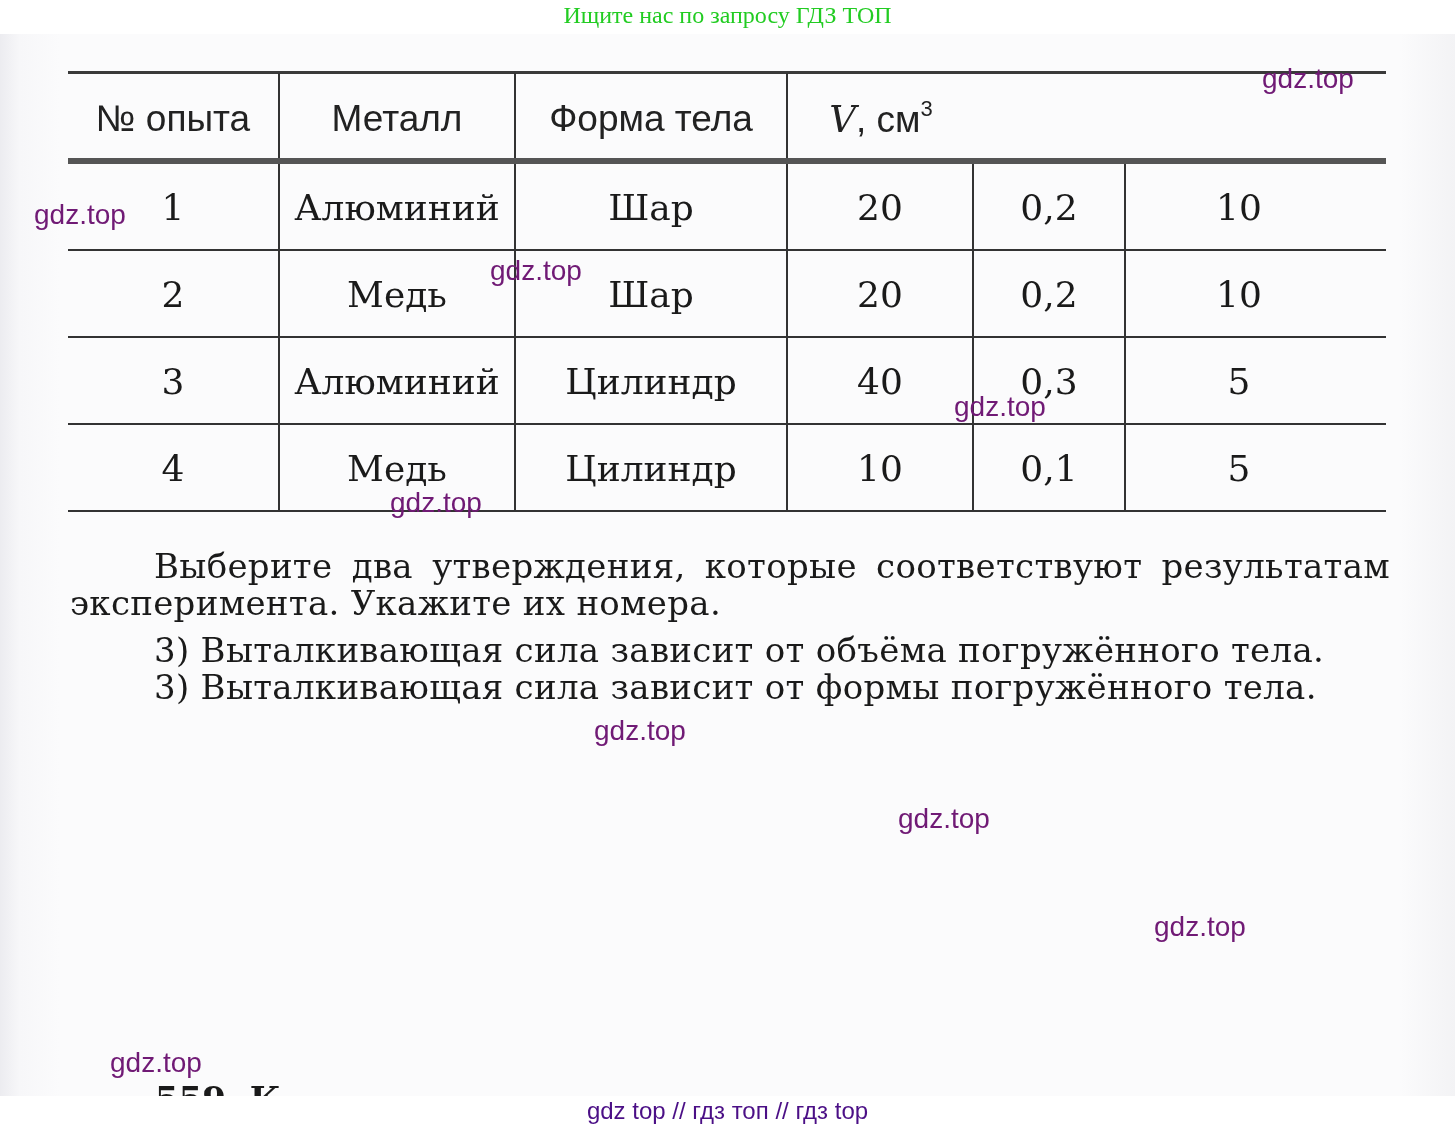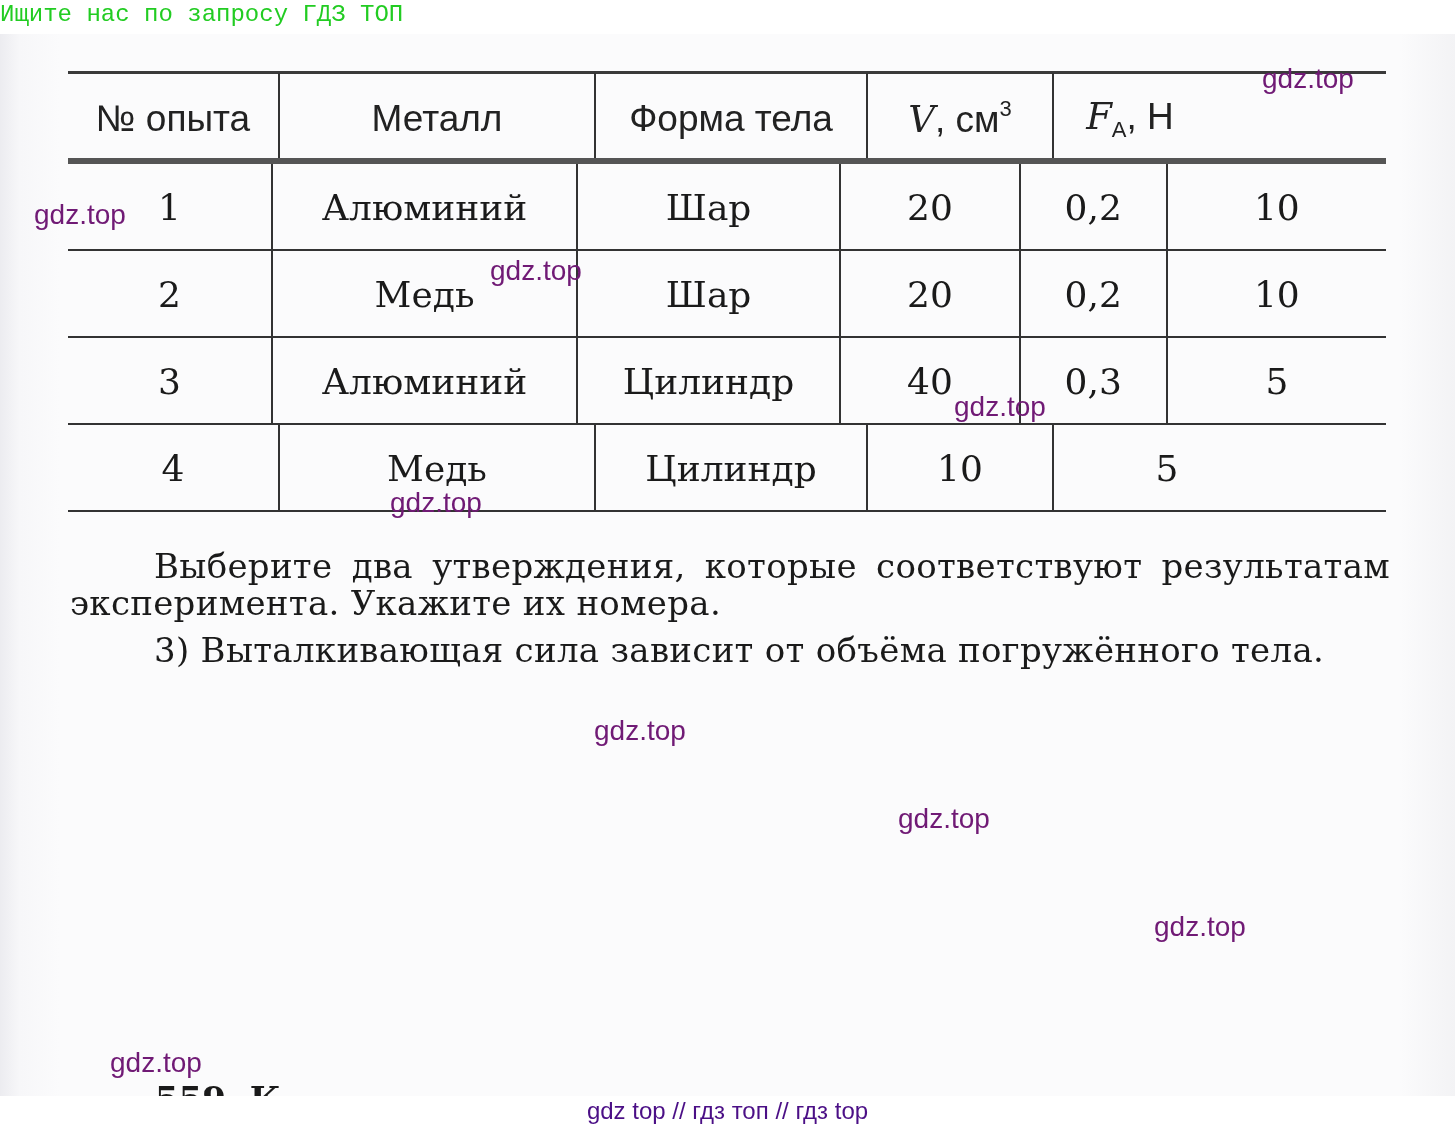--- a/index.html
+++ b/index.html
@@ -12,21 +12,22 @@
       height: 1130px;
       position: relative;
       overflow: hidden;
       font-family: "DejaVu Serif", serif;
     }
     .top-banner {
       position: absolute;
       left: 0; top: 0;
       width: 1455px;
       height: 34px;
-      font-family: Liberation Mono, monospace;
+      text-align: center;
+      font-family: Liberation Serif, serif;
       font-size: 24px;
       line-height: 30px;
       color: #22cc22;
     }
     .scan {
       position: absolute;
       left: 0; top: 34px;
       width: 1455px;
       height: 1062px;
       background: linear-gradient(90deg, #ececf0 0px, #f7f7f9 20px, #fbfbfc 60px, #fbfbfc 1400px, #f3f3f5 1455px);
@@ -52,21 +53,21 @@
     .cell {
       display: flex;
       align-items: center;
       justify-content: center;
       border-right: 2px solid #333;
       box-sizing: border-box;
       height: 100%;
     }
     .cell:last-child { border-right: none; }
     .c0 { width: 212px; }
-    .c1 { width: 316px; }
+    .c1 { width: 236px; }
     .c2 { width: 272px; }
     .c3 { width: 186px; }
     .c4 { width: 152px; }
     .c5 { width: 226px; }
     .head-text {
       font-family: "Liberation Sans", sans-serif;
       font-size: 37px;
       color: #222;
       padding-top: 6px;
     }
@@ -158,23 +159,20 @@
     </div>
     <div class="cell c1">
       <span class="head-text">Металл</span>
     </div>
     <div class="cell c2">
       <span class="head-text">Форма тела</span>
     </div>
     <div class="cell c3">
       <span class="head-text"><span class="head-var">V</span><span>, см</span><span class="head-sup">3</span></span>
     </div>
-    <div class="cell c4">
-      <span class="head-text"><span class="head-var">F</span><span class="head-sub">А</span><span>, Н</span></span>
-    </div>
   </div>
 
   <div class="tbl-row tbl-body-row">
     <div class="cell c0">
         <span class="body-text">1</span>
       </div>
     <div class="cell c1">
         <span class="body-text">Алюминий</span>
       </div>
     <div class="cell c2">
@@ -238,30 +236,34 @@
         <span class="body-text">4</span>
       </div>
     <div class="cell c1">
         <span class="body-text">Медь</span>
       </div>
     <div class="cell c2">
         <span class="body-text">Цилиндр</span>
       </div>
     <div class="cell c3">
         <span class="body-text">10</span>
+      </div>
+    <div class="cell c4">
+        <span class="body-text">0,1</span>
       </div>
     <div class="cell c5">
         <span class="body-text">5</span>
       </div>
   </div>
 </div>
 
 <div class="text-block">
   <p class="para intro">Выберите два утверждения, которые соответствуют результатам эксперимента. Укажите их номера.</p>
   <p class="para option">3) Выталкивающая сила зависит от объёма погружённого тела.</p>
+  <p class="para option">3) Выталкивающая сила зависит от формы погружённого тела.</p>
 </div>
 
 <div class="cut-text">559. К</div>
 
 <div class="wm" style="left:1262px;top:64px;">gdz.top</div>
 <div class="wm" style="left:34px;top:200px;">gdz.top</div>
 <div class="wm" style="left:490px;top:256px;">gdz.top</div>
 <div class="wm" style="left:954px;top:392px;">gdz.top</div>
 <div class="wm" style="left:390px;top:488px;">gdz.top</div>
 <div class="wm" style="left:594px;top:716px;">gdz.top</div>

